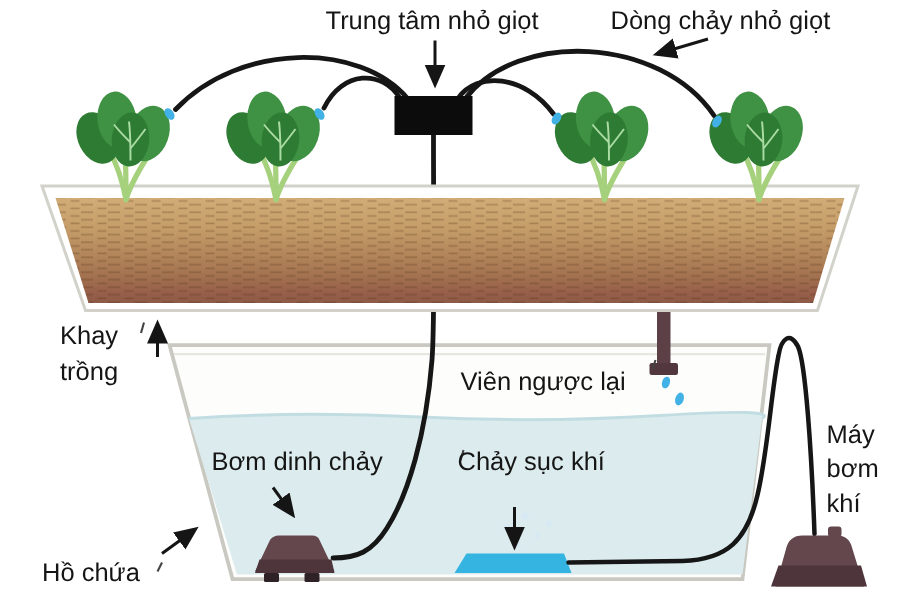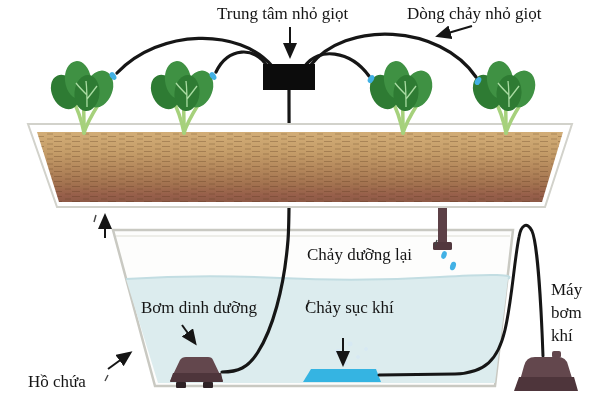--- a/index.html
+++ b/index.html
@@ -1,17 +1,17 @@
 <!DOCTYPE html>
 <html><head>
 <meta charset="utf-8">
 <style>
   html,body{margin:0;padding:0;background:#fff;}
   #stage{position:relative;width:600px;height:405px;background:#ffffff;overflow:hidden;
-         font-family:Liberation Serif, serif;}
+         font-family:Liberation Sans, sans-serif;}
   #diagram{position:absolute;left:0;top:0;}
   .label{position:absolute;font-size:17px;line-height:20px;color:#151515;
          white-space:pre-line;user-select:none;}
   .label.ml{line-height:24px;}
   .label.ml3{line-height:23px;}
 </style>
 </head>
 <body>
 
 <div id="stage">
@@ -113,24 +113,26 @@
     <path d="M96,215 l-2,7" stroke="#444" stroke-width="1.4"></path>
     <path d="M309,300 l-2,7" stroke="#444" stroke-width="1.4"></path>
     <path d="M437,240 l-2,6" stroke="#444" stroke-width="1.4"></path>
     <path d="M108,375 l-3,6" stroke="#444" stroke-width="1.4"></path>
   </svg>
 
   <div class="label" style="left:217px;top:4px">Trung tâm nhỏ giọt</div>
 
   <div class="label" style="left:407px;top:4px">Dòng chảy nhỏ giọt</div>
 
+  <div class="label ml" style="left:40px;top:212px">Khay
+trồng</div>
 
-  <div class="label" style="left:307px;top:245px">Chảy dưỡng lại</div>
+  <div class="label" style="left:307px;top:245px">Viên ngược lại</div>
 
-  <div class="label" style="left:141px;top:298px">Bơm dinh dưỡng</div>
+  <div class="label" style="left:141px;top:298px">Bơm dinh chảy</div>
 
   <div class="label" style="left:305px;top:298px">Chảy sục khí</div>
 
   <div class="label" style="left:28px;top:372px">Hồ chứa</div>
 
   <div class="label ml3" style="left:551px;top:278px">Máy
 bơm
 khí</div>
 </div>
 

